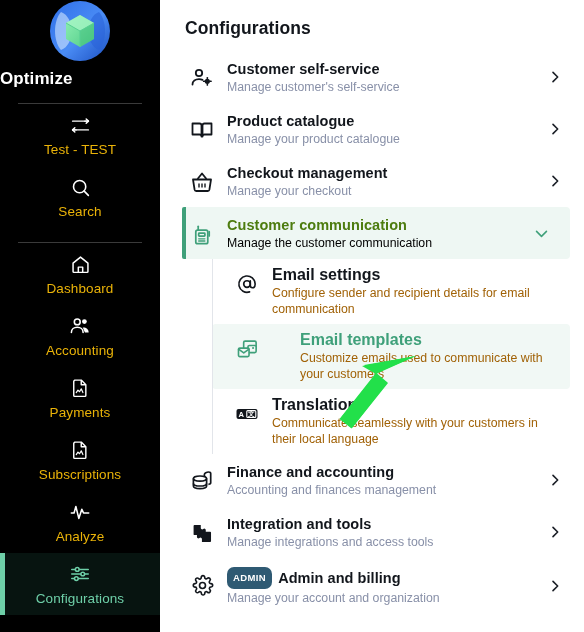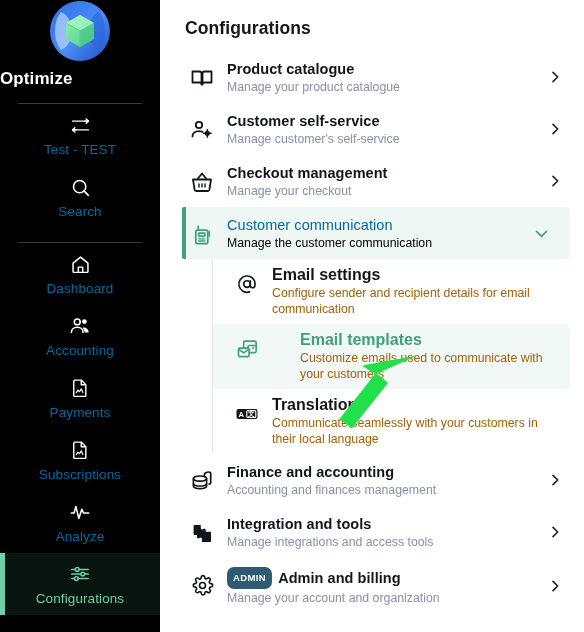--- a/index.html
+++ b/index.html
@@ -29,21 +29,21 @@
   .side-div {
     height: 1px; background: #3a3a3a;
     margin: 14px 18px 0 18px;
   }
   .nav-item {
     display: flex; flex-direction: column; align-items: center;
     padding: 10px 4px 9px 4px; position: relative; cursor: pointer;
   }
   .nav-item .ico { height: 22px; display: flex; align-items: center; justify-content: center; }
   .nav-item .lbl {
-    color: #0369a1; font-size: 13.5px; margin-top: 6px;
+    color: #eab308; font-size: 13.5px; margin-top: 6px;
     font-weight: 500; letter-spacing: .1px; white-space: nowrap;
   }
   .nav-item.active { background: #071410; }
   .nav-item.active::before {
     content: ""; position: absolute; left: 0; top: 0; bottom: 0;
     width: 5px; background: #6ecfa8;
   }
   .nav-item.active .lbl { color: #6ecfa8; }
   .nav-item svg { display: block; }
 
@@ -84,21 +84,21 @@
 
   
   .row.expanded {
     background: #eef7f3; margin-left: 22px; padding-left: 3px;
     border-radius: 4px; margin-right: 14px;
   }
   .row.expanded::before {
     content: ""; position: absolute; left: 0; top: 0; bottom: 0;
     width: 3.5px; background: #3fa07a; border-radius: 2px 0 0 2px;
   }
-  .row.expanded .rtitle { color: #0369a1; font-weight: 400; }
+  .row.expanded .rtitle { color: #4d7c0f; font-weight: 700; }
   .row.expanded .rsub { color: #000000; }
 
   
   .sublist { position: relative; padding-left: 52px; }
   .sublist::before {
     content: ""; position: absolute; left: 52px; top: 0; bottom: 0;
     width: 1px; background: #e2e5ea;
   }
   .subrow {
     display: flex; align-items: flex-start;
@@ -272,53 +272,53 @@
   </aside>
 
   <section class="main">
 
     <h1 class="page-title">Configurations</h1>
 
     <div class="list">
 
       <div class="row">
         <span class="ricon">
-          <svg width="24" height="24" viewBox="0 0 24 24" fill="none" stroke="#12161c" stroke-width="1.8" stroke-linejoin="round">
-            <path d="M2.5 5.5h7a2 2 0 0 1 2 2v11a2 2 0 0 0-2-2h-7z"></path>
-            <path d="M21.5 5.5h-7a2 2 0 0 0-2 2v11a2 2 0 0 1 2-2h7z"></path>
-          </svg>
-        </span>
-        <div class="rtext">
-          <div class="rtitle">Product catalogue</div>
-          <div class="rsub">Manage your product catalogue</div>
-        </div>
-        <span class="rchev">
-          <svg width="16" height="16" viewBox="0 0 24 24" fill="none" stroke="#1b1f27" stroke-width="2.4" stroke-linecap="round" stroke-linejoin="round">
-            <polyline points="9 5 16 12 9 19"></polyline>
-          </svg>
-        </span>
-      </div>
-
-      <div class="row">
-        <span class="ricon">
           <svg width="24" height="24" viewBox="0 0 24 24" fill="none" stroke="#12161c" stroke-width="1.8" stroke-linecap="round">
             <circle cx="9" cy="7" r="3.2"></circle>
             <path d="M2.5 18.5c0-3.3 2.9-5.4 6.5-5.4 1.3 0 2.5.3 3.5.8"></path>
             <circle cx="17.3" cy="15.3" r="2.6" fill="#12161c" stroke="none"></circle>
             <g fill="#12161c" stroke="none">
               <rect x="16.6" y="10.9" width="1.5" height="2.4" rx=".6"></rect>
               <rect x="16.6" y="17.4" width="1.5" height="2.4" rx=".6"></rect>
               <rect x="12.9" y="14.6" width="2.4" height="1.5" rx=".6"></rect>
               <rect x="19.4" y="14.6" width="2.4" height="1.5" rx=".6"></rect>
             </g>
           </svg>
         </span>
         <div class="rtext">
           <div class="rtitle">Customer self-service</div>
           <div class="rsub">Manage customer's self-service</div>
+        </div>
+        <span class="rchev">
+          <svg width="16" height="16" viewBox="0 0 24 24" fill="none" stroke="#1b1f27" stroke-width="2.4" stroke-linecap="round" stroke-linejoin="round">
+            <polyline points="9 5 16 12 9 19"></polyline>
+          </svg>
+        </span>
+      </div>
+
+      <div class="row">
+        <span class="ricon">
+          <svg width="24" height="24" viewBox="0 0 24 24" fill="none" stroke="#12161c" stroke-width="1.8" stroke-linejoin="round">
+            <path d="M2.5 5.5h7a2 2 0 0 1 2 2v11a2 2 0 0 0-2-2h-7z"></path>
+            <path d="M21.5 5.5h-7a2 2 0 0 0-2 2v11a2 2 0 0 1 2-2h7z"></path>
+          </svg>
+        </span>
+        <div class="rtext">
+          <div class="rtitle">Product catalogue</div>
+          <div class="rsub">Manage your product catalogue</div>
         </div>
         <span class="rchev">
           <svg width="16" height="16" viewBox="0 0 24 24" fill="none" stroke="#1b1f27" stroke-width="2.4" stroke-linecap="round" stroke-linejoin="round">
             <polyline points="9 5 16 12 9 19"></polyline>
           </svg>
         </span>
       </div>
 
       <div class="row">
         <span class="ricon">

